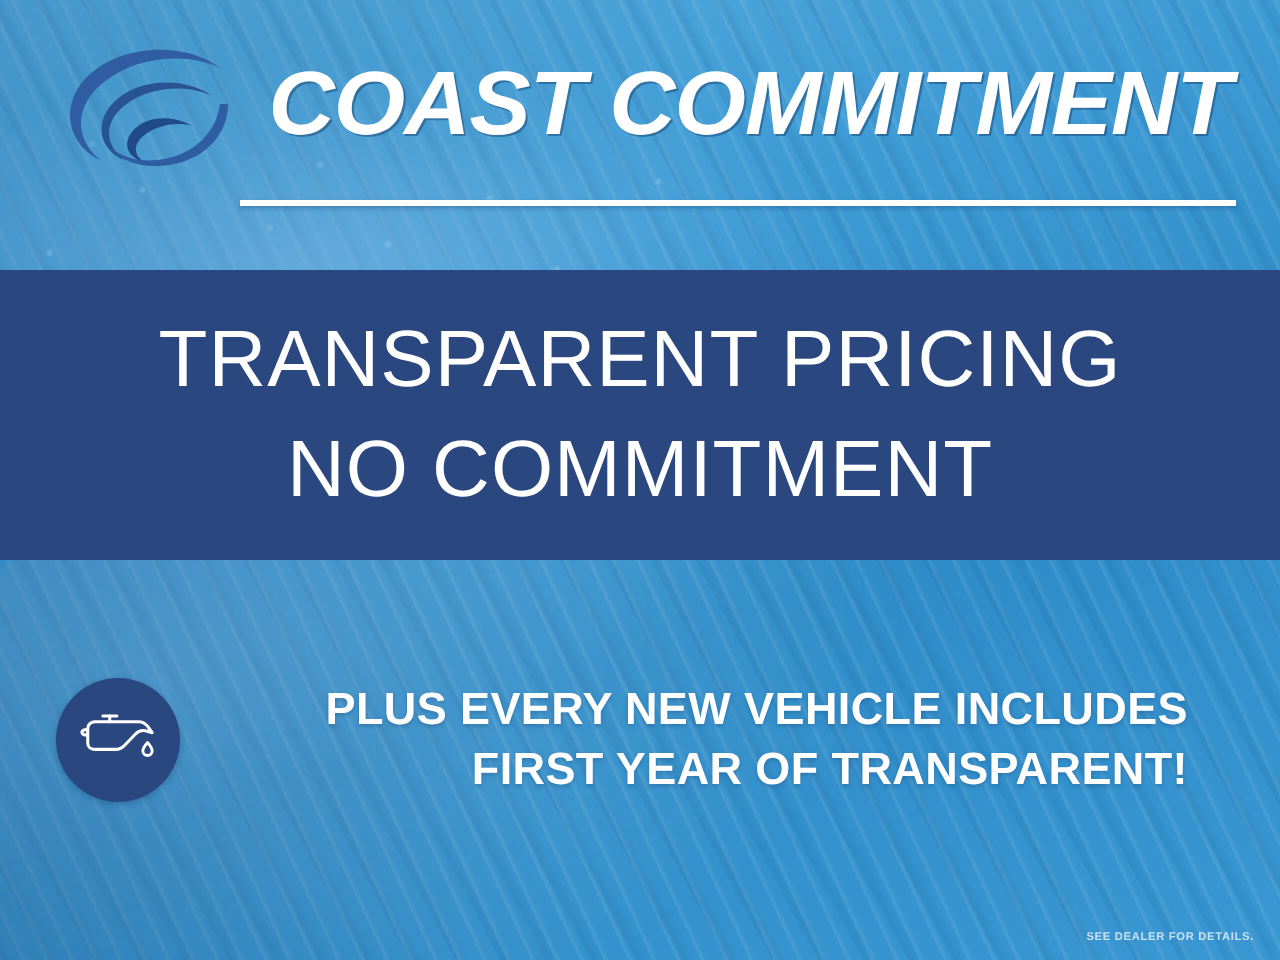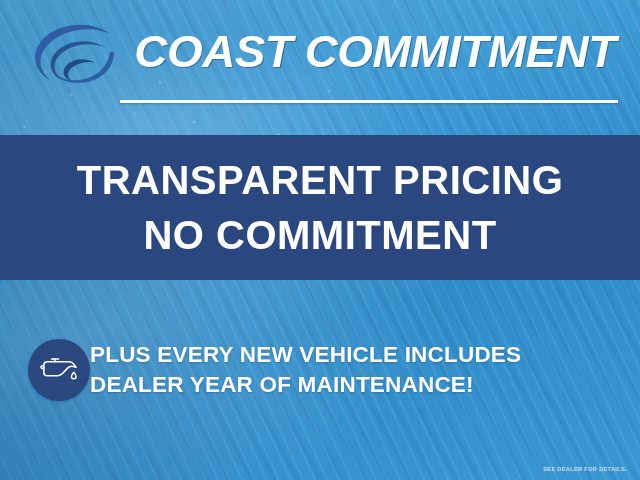--- a/index.html
+++ b/index.html
@@ -138,21 +138,21 @@
     background: #2A4780;
     display: flex;
     flex-direction: column;
     align-items: center;
     justify-content: center;
   }
   .band-line {
     color: #FFFFFF;
     font-size: 40px;
     line-height: 55px;
-    font-weight: bold;
+    font-weight: normal;
     letter-spacing: 0.5px;
     white-space: nowrap;
   }
 
   
   .promo {
     position: absolute;
     left: 0;
     top: 325px;
     width: 640px;
@@ -167,22 +167,22 @@
     height: 62px;
     border-radius: 50%;
     background: #2A4780;
     display: flex;
     align-items: center;
     justify-content: center;
     box-shadow: 0 1px 3px rgba(14,58,100,.35);
   }
   .promo-text {
     flex: 1 1 auto;
-    text-align: left;
-    padding-right: 22px;
+    text-align: right;
+    padding-right: 46px;
   }
   .promo-line {
     color: #FFFFFF;
     font-size: 22.5px;
     line-height: 30px;
     font-weight: bold;
     letter-spacing: .2px;
     white-space: nowrap;
     text-shadow: 0 1px 2px rgba(20,70,120,.35);
   }
@@ -248,19 +248,19 @@
             <path d="M13.6 4.4 L21.4 4.4"></path>
           </g>
           <path d="M38.4 19.2 C38.4 19.2 35.8 22.2 35.8 23.9 C35.8 25.4 37 26.4 38.4 26.4
                    C39.8 26.4 41 25.4 41 23.9 C41 22.2 38.4 19.2 38.4 19.2 Z" fill="none" stroke="#FFFFFF" stroke-width="1.6" stroke-linejoin="round"></path>
         </svg>
       </span>
     </div>
 
     <div class="promo-text">
       <div class="promo-line">PLUS EVERY NEW VEHICLE INCLUDES</div>
-      <div class="promo-line">DEALER YEAR OF MAINTENANCE!</div>
+      <div class="promo-line">FIRST YEAR OF TRANSPARENT!</div>
     </div>
   </div>
 
   <div class="disclaimer">SEE DEALER FOR DETAILS.</div>
 
 </div>
 
 </body></html>

